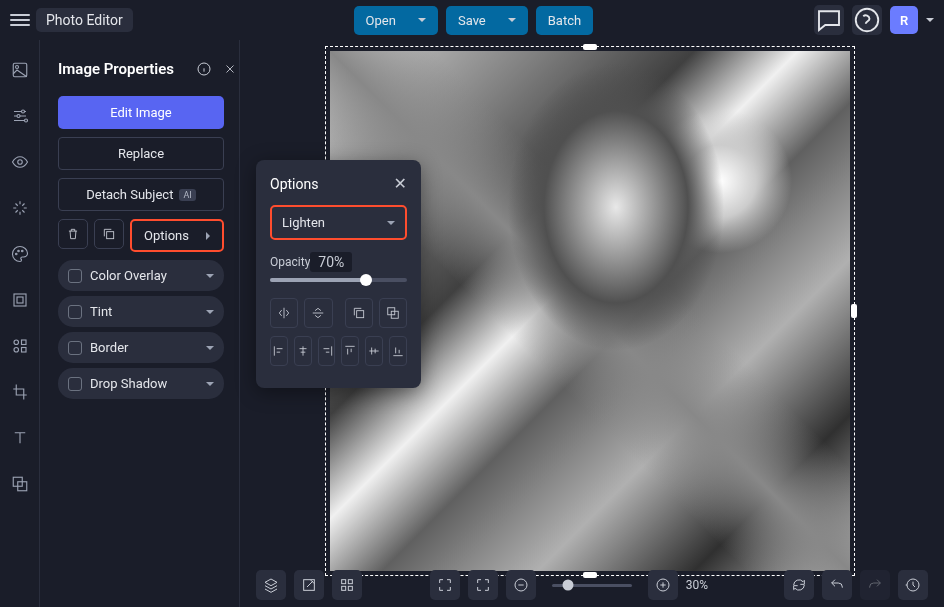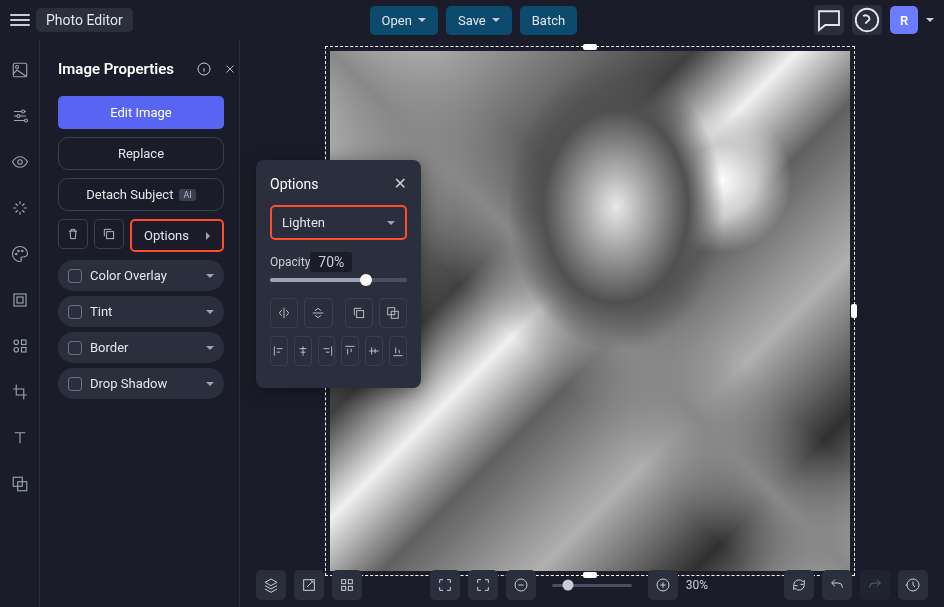--- a/index.html
+++ b/index.html
@@ -2,35 +2,35 @@
 <html><head>
 <meta charset="utf-8">
 <style>
 *{box-sizing:border-box;margin:0;padding:0;font-family:-apple-system,BlinkMacSystemFont,"Segoe UI",Roboto,sans-serif}
 body{background:#1a1d29;color:#e4e6eb;width:944px;height:607px;overflow:hidden;font-size:13px}
 .topbar{height:40px;display:flex;align-items:center;padding:0 10px;gap:8px}
 .menu-icon{width:20px;height:20px;display:flex;flex-direction:column;justify-content:center;gap:3px;cursor:pointer}
 .menu-icon span{height:2px;background:#c9cdd6;border-radius:1px}
 .app-title{font-size:14px;color:#e4e6eb;padding:4px 10px;background:#2a2e3d;border-radius:5px;margin-left:-2px}
 .flex-spacer{flex:1}
-.top-btn{background:#0c4a6e;color:#e4e6eb;border:none;padding:7px 12px;border-radius:5px;font-size:13px;cursor:pointer;display:flex;align-items:center;gap:6px}
+.top-btn{background:#0369a1;color:#e4e6eb;border:none;padding:7px 12px;border-radius:5px;font-size:13px;cursor:pointer;display:flex;align-items:center;gap:22px}
 .caret{width:0;height:0;border-left:4px solid transparent;border-right:4px solid transparent;border-top:4px solid #c9cdd6}
 .icon-btn{width:30px;height:30px;background:#2a2e3d;border:none;border-radius:5px;cursor:pointer;display:flex;align-items:center;justify-content:center;color:#e4e6eb}
 .avatar{width:28px;height:28px;background:#6b7cff;border-radius:5px;display:flex;align-items:center;justify-content:center;color:#fff;font-weight:600;font-size:13px}
 .main{display:flex;height:567px}
 .toolstrip{width:40px;background:#1a1d29;display:flex;flex-direction:column;align-items:center;padding-top:18px;gap:22px;border-right:1px solid #2a2e3d}
 .tool{width:24px;height:24px;display:flex;align-items:center;justify-content:center;cursor:pointer;color:#9ca3b4}
 .tool svg{width:18px;height:18px}
 .sidebar{width:200px;background:#1a1d29;padding:20px 0 0 18px;border-right:1px solid #2a2e3d}
 .sidebar-header{display:flex;align-items:center;gap:8px;margin-bottom:18px}
 .sidebar-title{font-size:15px;font-weight:600;color:#fff;flex:1}
 .mini-icon{width:18px;height:18px;cursor:pointer;color:#c9cdd6;display:flex;align-items:center;justify-content:center}
 .btn-primary{background:#5865f2;color:#fff;border:none;border-radius:5px;padding:9px;width:166px;font-size:13px;cursor:pointer;margin-bottom:8px}
 .btn-row{display:flex;gap:6px;margin-bottom:8px}
-.btn-secondary{background:transparent;color:#e4e6eb;border:1px solid #3a3f52;border-radius:10px;padding:8px 8px;font-size:13px;cursor:pointer;flex:1}
+.btn-secondary{background:transparent;color:#e4e6eb;border:1px solid #3a3f52;border-radius:4px;padding:8px 8px;font-size:13px;cursor:pointer;flex:1}
 .btn-full{width:166px}
 .detach{display:flex;align-items:center;justify-content:center;gap:6px}
 .ai-badge{font-size:9px;background:#3a3f52;padding:1px 4px;border-radius:3px;color:#b0b5c3}
 .action-row{display:flex;gap:6px;margin-bottom:8px;margin-top:8px}
 .sq-btn{width:30px;height:30px;background:transparent;border:1px solid #3a3f52;border-radius:5px;cursor:pointer;display:flex;align-items:center;justify-content:center;color:#c9cdd6}
 .options-btn{flex:1;background:transparent;border:2px solid #ff4d2e;border-radius:5px;padding:7px 12px;color:#e4e6eb;font-size:13px;display:flex;align-items:center;justify-content:space-between;cursor:pointer}
 .expand-item{width:166px;background:#2a2e3d;border-radius:15px;padding:8px 10px;margin-bottom:5px;display:flex;align-items:center;gap:8px;cursor:pointer}
 .checkbox{width:14px;height:14px;border:1.5px solid #6b7280;border-radius:3px}
 .expand-label{flex:1;font-size:13px;color:#e4e6eb}
 .chev-down{width:0;height:0;border-left:4px solid transparent;border-right:4px solid transparent;border-top:4px solid #9ca3b4}

